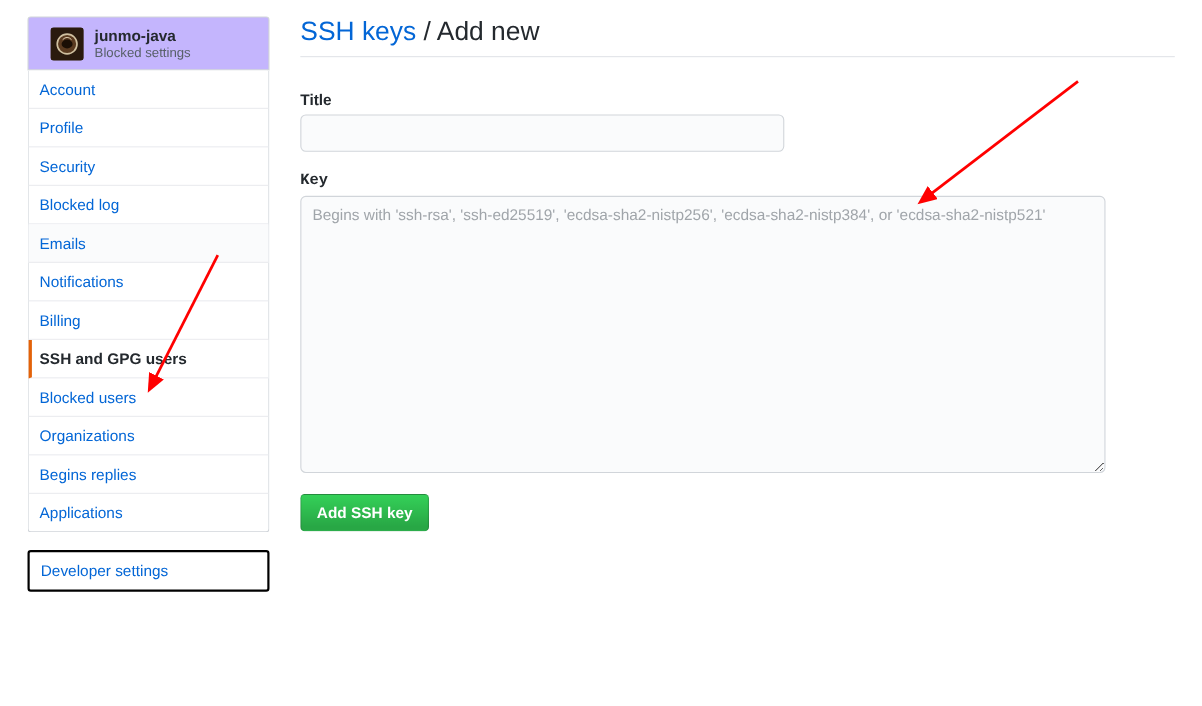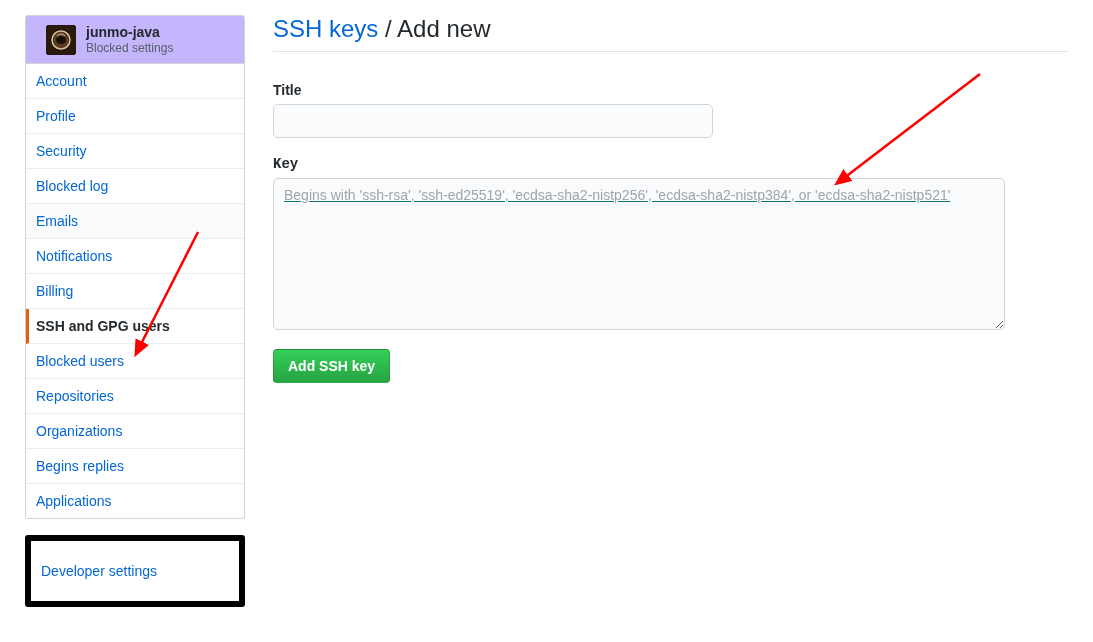--- a/index.html
+++ b/index.html
@@ -65,23 +65,23 @@
   .nav-item.active {
     background: #fff;
     border-left: 3px solid #e36209;
     padding-left: 7px;
     font-weight: 600;
   }
   .nav-item.active a { color: #24292e; }
   .nav-item.shade { background: #fafbfc; }
   .dev-settings {
     margin-top: 16px;
-    border: 6px solid #000000;
+    border: 2px solid #000000;
     border-radius: 3px;
-    padding: 22px 10px;
+    padding: 9px 10px;
     background: #fff;
     cursor: pointer;
   }
   .dev-settings a { color: #0366d6; text-decoration: none; }
   .main {
     flex: 1;
     padding-left: 28px;
   }
   .page-head {
     font-size: 24px;
@@ -103,30 +103,29 @@
     width: 440px;
     padding: 6px 8px;
     font-size: 14px;
     border: 1px solid #d1d5da;
     border-radius: 5px;
     background: #fafbfc;
     line-height: 20px;
   }
   .form-control-key {
     width: 732px;
-    height: 152px;
+    height: 252px;
     padding: 8px 10px;
     font-size: 14px;
     border: 1px solid #d1d5da;
     border-radius: 5px;
     background: #fafbfc;
     resize: both;
     font-family: inherit;
     color: #0f766e;
-    text-decoration: underline;
   }
   .form-control-key::placeholder { color: #a0a5aa; }
   .btn-primary {
     margin-top: 16px;
     padding: 8px 14px;
     font-size: 14px;
     font-weight: 600;
     color: #fff;
     background: linear-gradient(-180deg,#34d058,#28a745 90%);
     border: 1px solid rgba(27,31,35,.2);
@@ -157,21 +156,20 @@
     <div class="nav-list">
       <div class="nav-item"><a>Account</a></div>
       <div class="nav-item"><a>Profile</a></div>
       <div class="nav-item"><a>Security</a></div>
       <div class="nav-item"><a>Blocked log</a></div>
       <div class="nav-item shade"><a>Emails</a></div>
       <div class="nav-item"><a>Notifications</a></div>
       <div class="nav-item"><a>Billing</a></div>
       <div class="nav-item active"><a>SSH and GPG users</a></div>
       <div class="nav-item"><a>Blocked users</a></div>
-      <div class="nav-item"><a>Repositories</a></div>
       <div class="nav-item"><a>Organizations</a></div>
       <div class="nav-item"><a>Begins replies</a></div>
       <div class="nav-item"><a>Applications</a></div>
     </div>
     <div class="dev-settings">
       <a>Developer settings</a>
     </div>
   </div>
 
   <div class="main">

